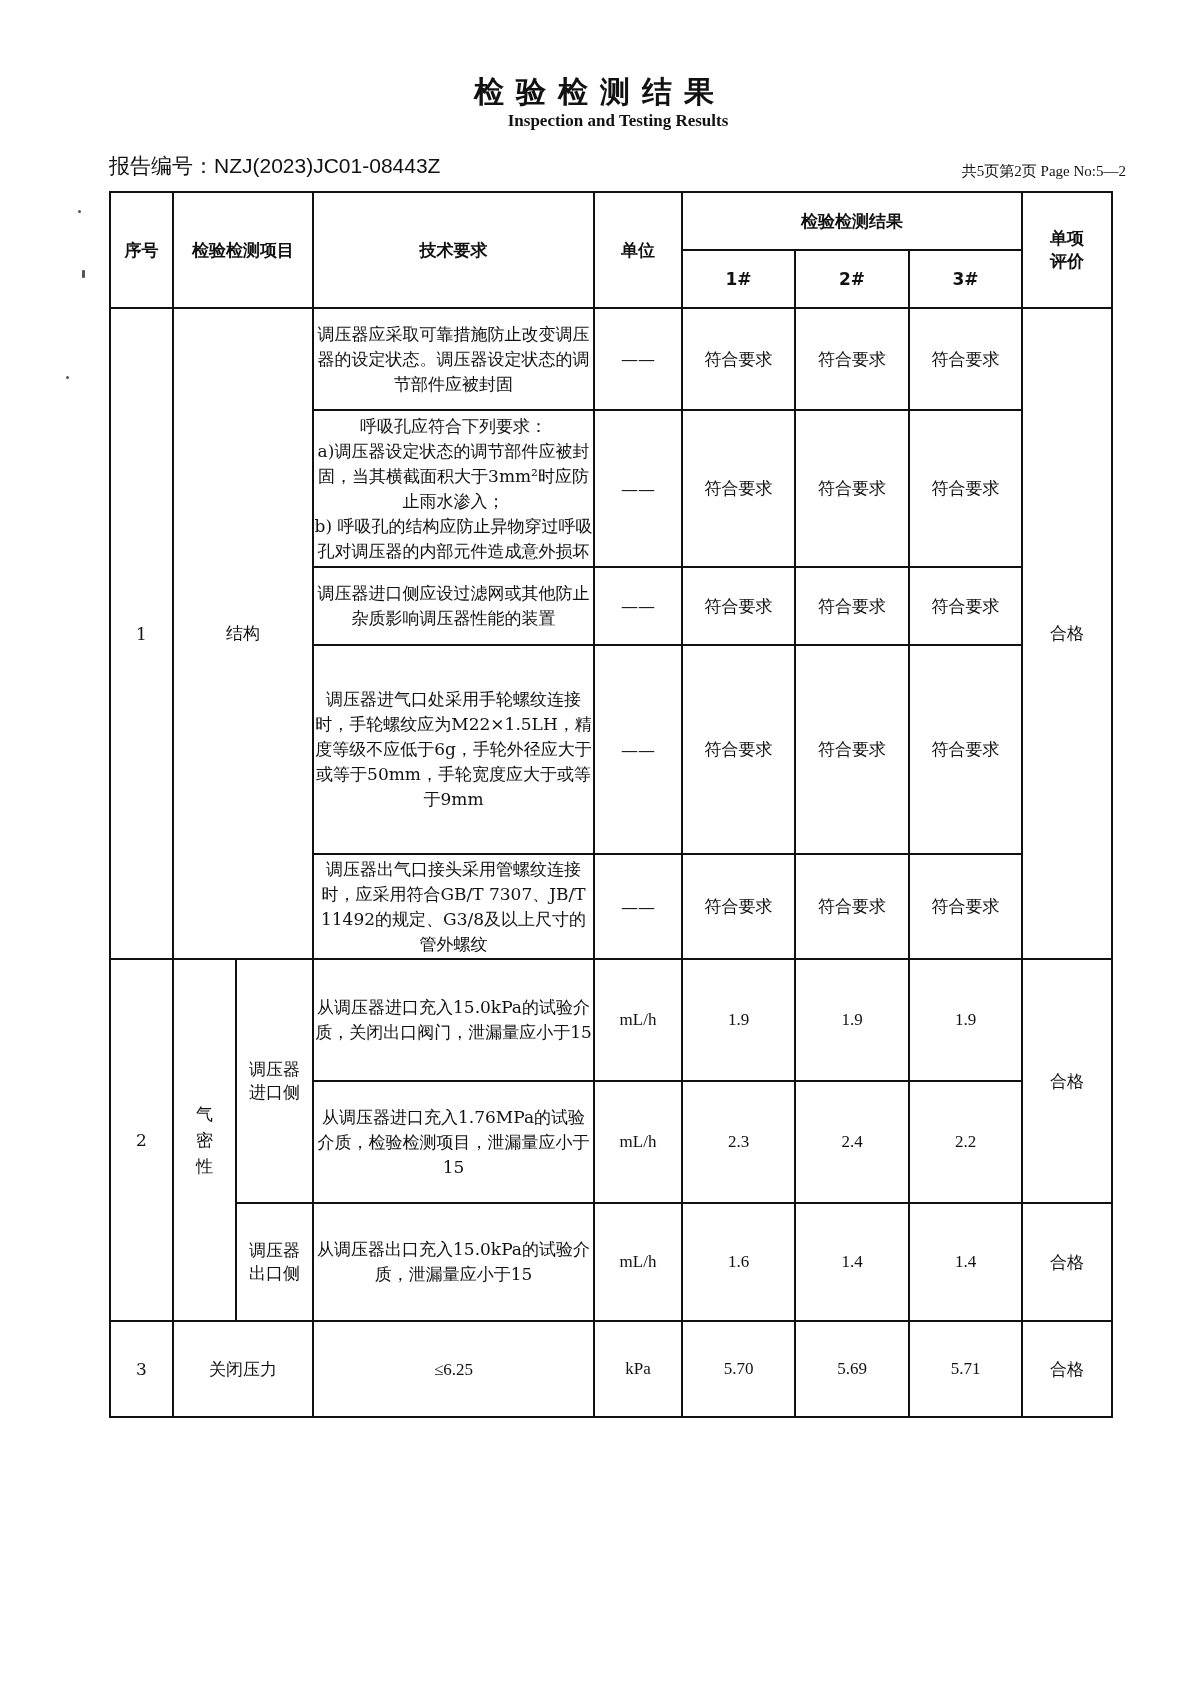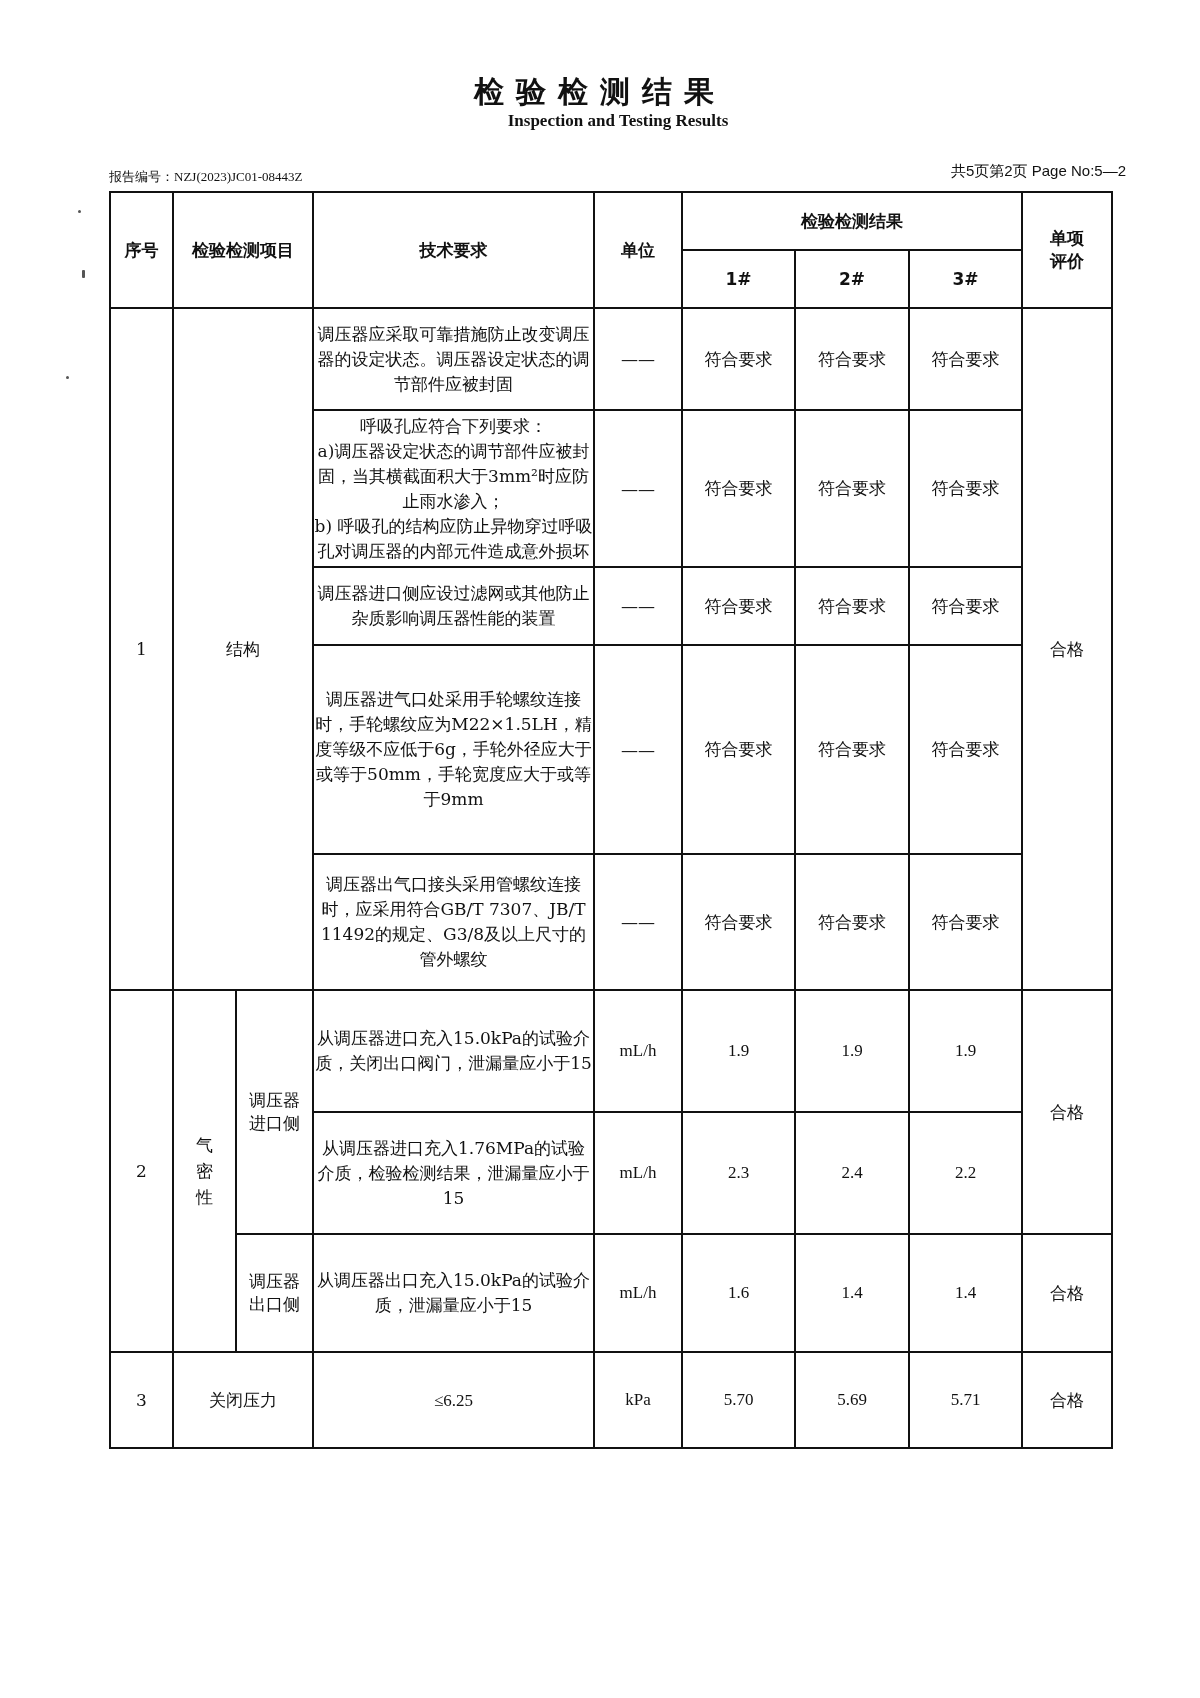--- a/index.html
+++ b/index.html
@@ -9,26 +9,26 @@
     }
     .title-cn {
       position: absolute; top: 72px; left: 0; width: 1200px; text-align: center;
       font-family: "DejaVu Sans", sans-serif; font-weight: bold; font-size: 30px; letter-spacing: 12px;
     }
     .title-en {
       position: absolute; top: 111px; left: 18px; width: 1200px; text-align: center;
       font-family: "Liberation Serif", serif; font-weight: bold; font-size: 17px;
     }
     .meta-left {
-      position: absolute; top: 168px; left: 109px; font-size: 13px;
-      font-family: Liberation Serif, serif;
+      position: absolute; top: 152px; left: 109px; font-size: 21px;
+      font-family: Liberation Sans, sans-serif;
     }
     .meta-right {
       position: absolute; top: 162px; right: 74px; font-size: 15px;
-      font-family: Liberation Sans, sans-serif;
+      font-family: Liberation Serif, serif;
     }
     table.report {
       position: absolute; top: 191px; left: 109px; width: 1002px;
       border-collapse: collapse; table-layout: fixed;
     }
     table.report td {
       border: 2px solid #111; padding: 0; text-align: center; vertical-align: middle;
       font-size: 17px;
     }
     .hdr { font-family: "DejaVu Sans", sans-serif; font-weight: bold; font-size: 18px; }
@@ -114,21 +114,21 @@
     <td>符合要求</td>
     <td>符合要求</td>
   </tr>
   <tr style="height:209px">
     <td class="req">调压器进气口处采用手轮螺纹连接时，手轮螺纹应为M22×1.5LH，精度等级不应低于6g，手轮外径应大于或等于50mm，手轮宽度应大于或等于9mm</td>
     <td>——</td>
     <td>符合要求</td>
     <td>符合要求</td>
     <td>符合要求</td>
   </tr>
-  <tr style="height:136px">
+  <tr style="height:105px">
     <td class="req">调压器出气口接头采用管螺纹连接时，应采用符合GB/T 7307、JB/T 11492的规定、G3/8及以上尺寸的管外螺纹</td>
     <td>——</td>
     <td>符合要求</td>
     <td>符合要求</td>
     <td>符合要求</td>
   </tr>
 
   <tr style="height:122px">
     <td rowspan="3">2</td>
     <td rowspan="3" class="vert">
@@ -141,21 +141,21 @@
       <div>进口侧</div>
     </td>
     <td class="req">从调压器进口充入15.0kPa的试验介质，关闭出口阀门，泄漏量应小于15</td>
     <td class="mono">mL/h</td>
     <td class="mono">1.9</td>
     <td class="mono">1.9</td>
     <td class="mono">1.9</td>
     <td rowspan="2">合格</td>
   </tr>
   <tr style="height:122px">
-    <td class="req">从调压器进口充入1.76MPa的试验介质，检验检测结果，泄漏量应小于15</td>
+    <td class="req">从调压器进口充入1.76MPa的试验介质，检验检测项目，泄漏量应小于15</td>
     <td class="mono">mL/h</td>
     <td class="mono">2.3</td>
     <td class="mono">2.4</td>
     <td class="mono">2.2</td>
   </tr>
   <tr style="height:118px">
     <td>
       <div>调压器</div>
       <div>出口侧</div>
     </td>

